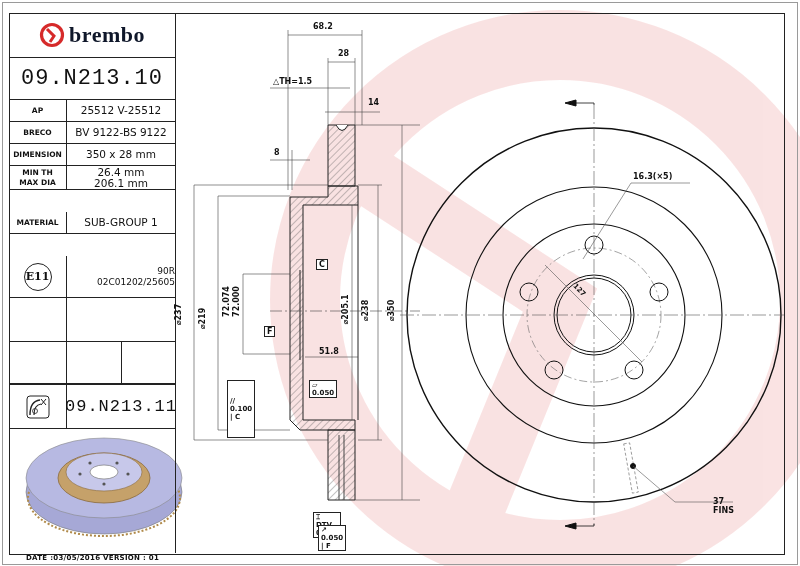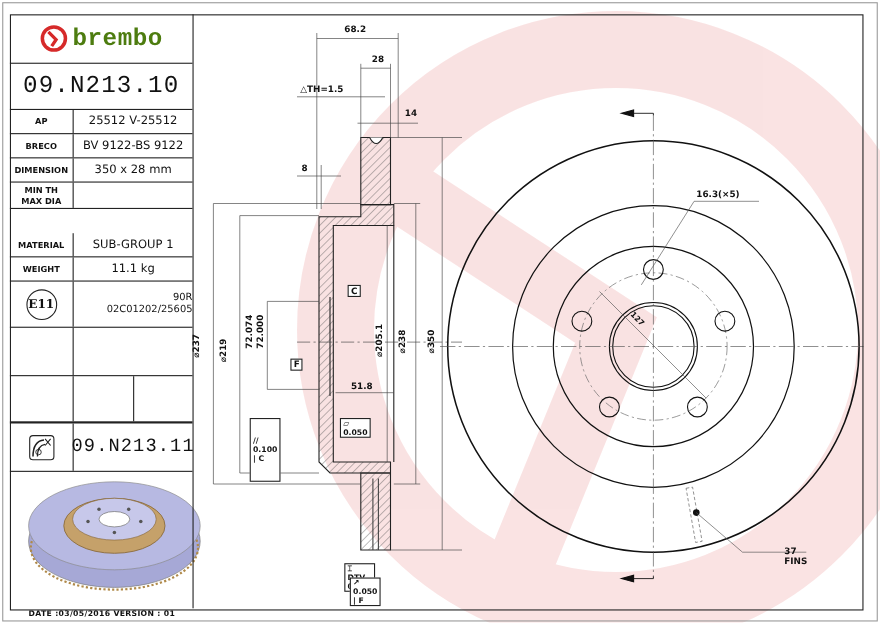--- a/index.html
+++ b/index.html
@@ -4,21 +4,21 @@
 <style>
   html,body{margin:0;padding:0;background:#fff;}
   body{width:800px;height:566px;position:relative;overflow:hidden;font-family:"Liberation Mono","DejaVu Sans Mono",monospace;color:#111;}
   .outer{position:absolute;left:2px;top:2px;width:794px;height:561px;border:1px solid #9a9a9a;}
   .frame{position:absolute;left:9px;top:13px;width:774px;height:540px;border:1px solid #222;}
   .left{position:absolute;left:9px;top:13px;width:166px;height:540px;border-right:1px solid #222;}
   .row{position:absolute;left:0;width:166px;border-bottom:1px solid #222;box-sizing:border-box;}
   .lbl{position:absolute;left:0;width:57px;height:100%;border-right:1px solid #222;display:flex;align-items:center;justify-content:center;font-family:"DejaVu Sans",sans-serif;font-size:7.5px;font-weight:bold;text-align:center;line-height:10px;}
   .val{position:absolute;left:58px;right:0;height:100%;display:flex;flex-direction:column;align-items:center;justify-content:center;font-family:"DejaVu Sans",sans-serif;font-size:10.5px;line-height:11px;white-space:nowrap;}
   .logo{display:flex;align-items:center;justify-content:center;height:100%;}
-  .logo-text{font-family:Liberation Mono, monospace;font-weight:bold;font-size:22px;color:#4d7c0f;letter-spacing:0.5px;margin-left:4px;}
+  .logo-text{font-family:Liberation Serif, serif;font-weight:bold;font-size:22px;color:#0f172a;letter-spacing:0.5px;margin-left:4px;}
   .code{font-family:"Liberation Mono","DejaVu Sans Mono",monospace;font-size:22px;letter-spacing:1px;}
   .footer{position:absolute;left:26px;top:554px;font-family:"DejaVu Sans",sans-serif;font-size:7px;font-weight:bold;letter-spacing:0.3px;}
   .drawing{position:absolute;left:0;top:0;}
 </style>
 </head>
 <body>
 
 <svg class="drawing" width="800" height="566" viewBox="0 0 800 566">
 
   <g opacity="0.13">
@@ -156,31 +156,29 @@
     <div class="lbl">DIMENSION</div>
     <div class="val">
         <span>350 x 28 mm</span>
       </div>
   </div>
   <div class="row" style="top:153px;height:24px;">
     <div class="lbl" style="flex-direction:column;">
       <span>MIN TH</span>
       <span>MAX DIA</span>
     </div>
+    <div class="val">
+      <span>26.4 mm</span>
+      <span>206.1 mm</span>
+    </div>
   </div>
   <div class="row" style="top:199px;height:22px;">
     <div class="lbl">MATERIAL</div>
     <div class="val">
         <span>SUB-GROUP 1</span>
-      </div>
-  </div>
-  <div class="row" style="top:221px;height:22px;">
-    <div class="lbl">WEIGHT</div>
-    <div class="val">
-        <span>11.1 kg</span>
       </div>
   </div>
 
   <div class="row" style="top:243px;height:42px;">
     <div class="lbl">
       <span style="display:inline-flex;align-items:center;justify-content:center;width:26px;height:26px;border:1px solid #222;border-radius:50%;font-family:'DejaVu Serif',serif;font-size:11px;font-weight:bold;">E11</span>
     </div>
     <div class="val" style="font-size:9px;line-height:11px;align-items:flex-end;">
       <span>90R</span>
       <span>02C01202/25605</span>

